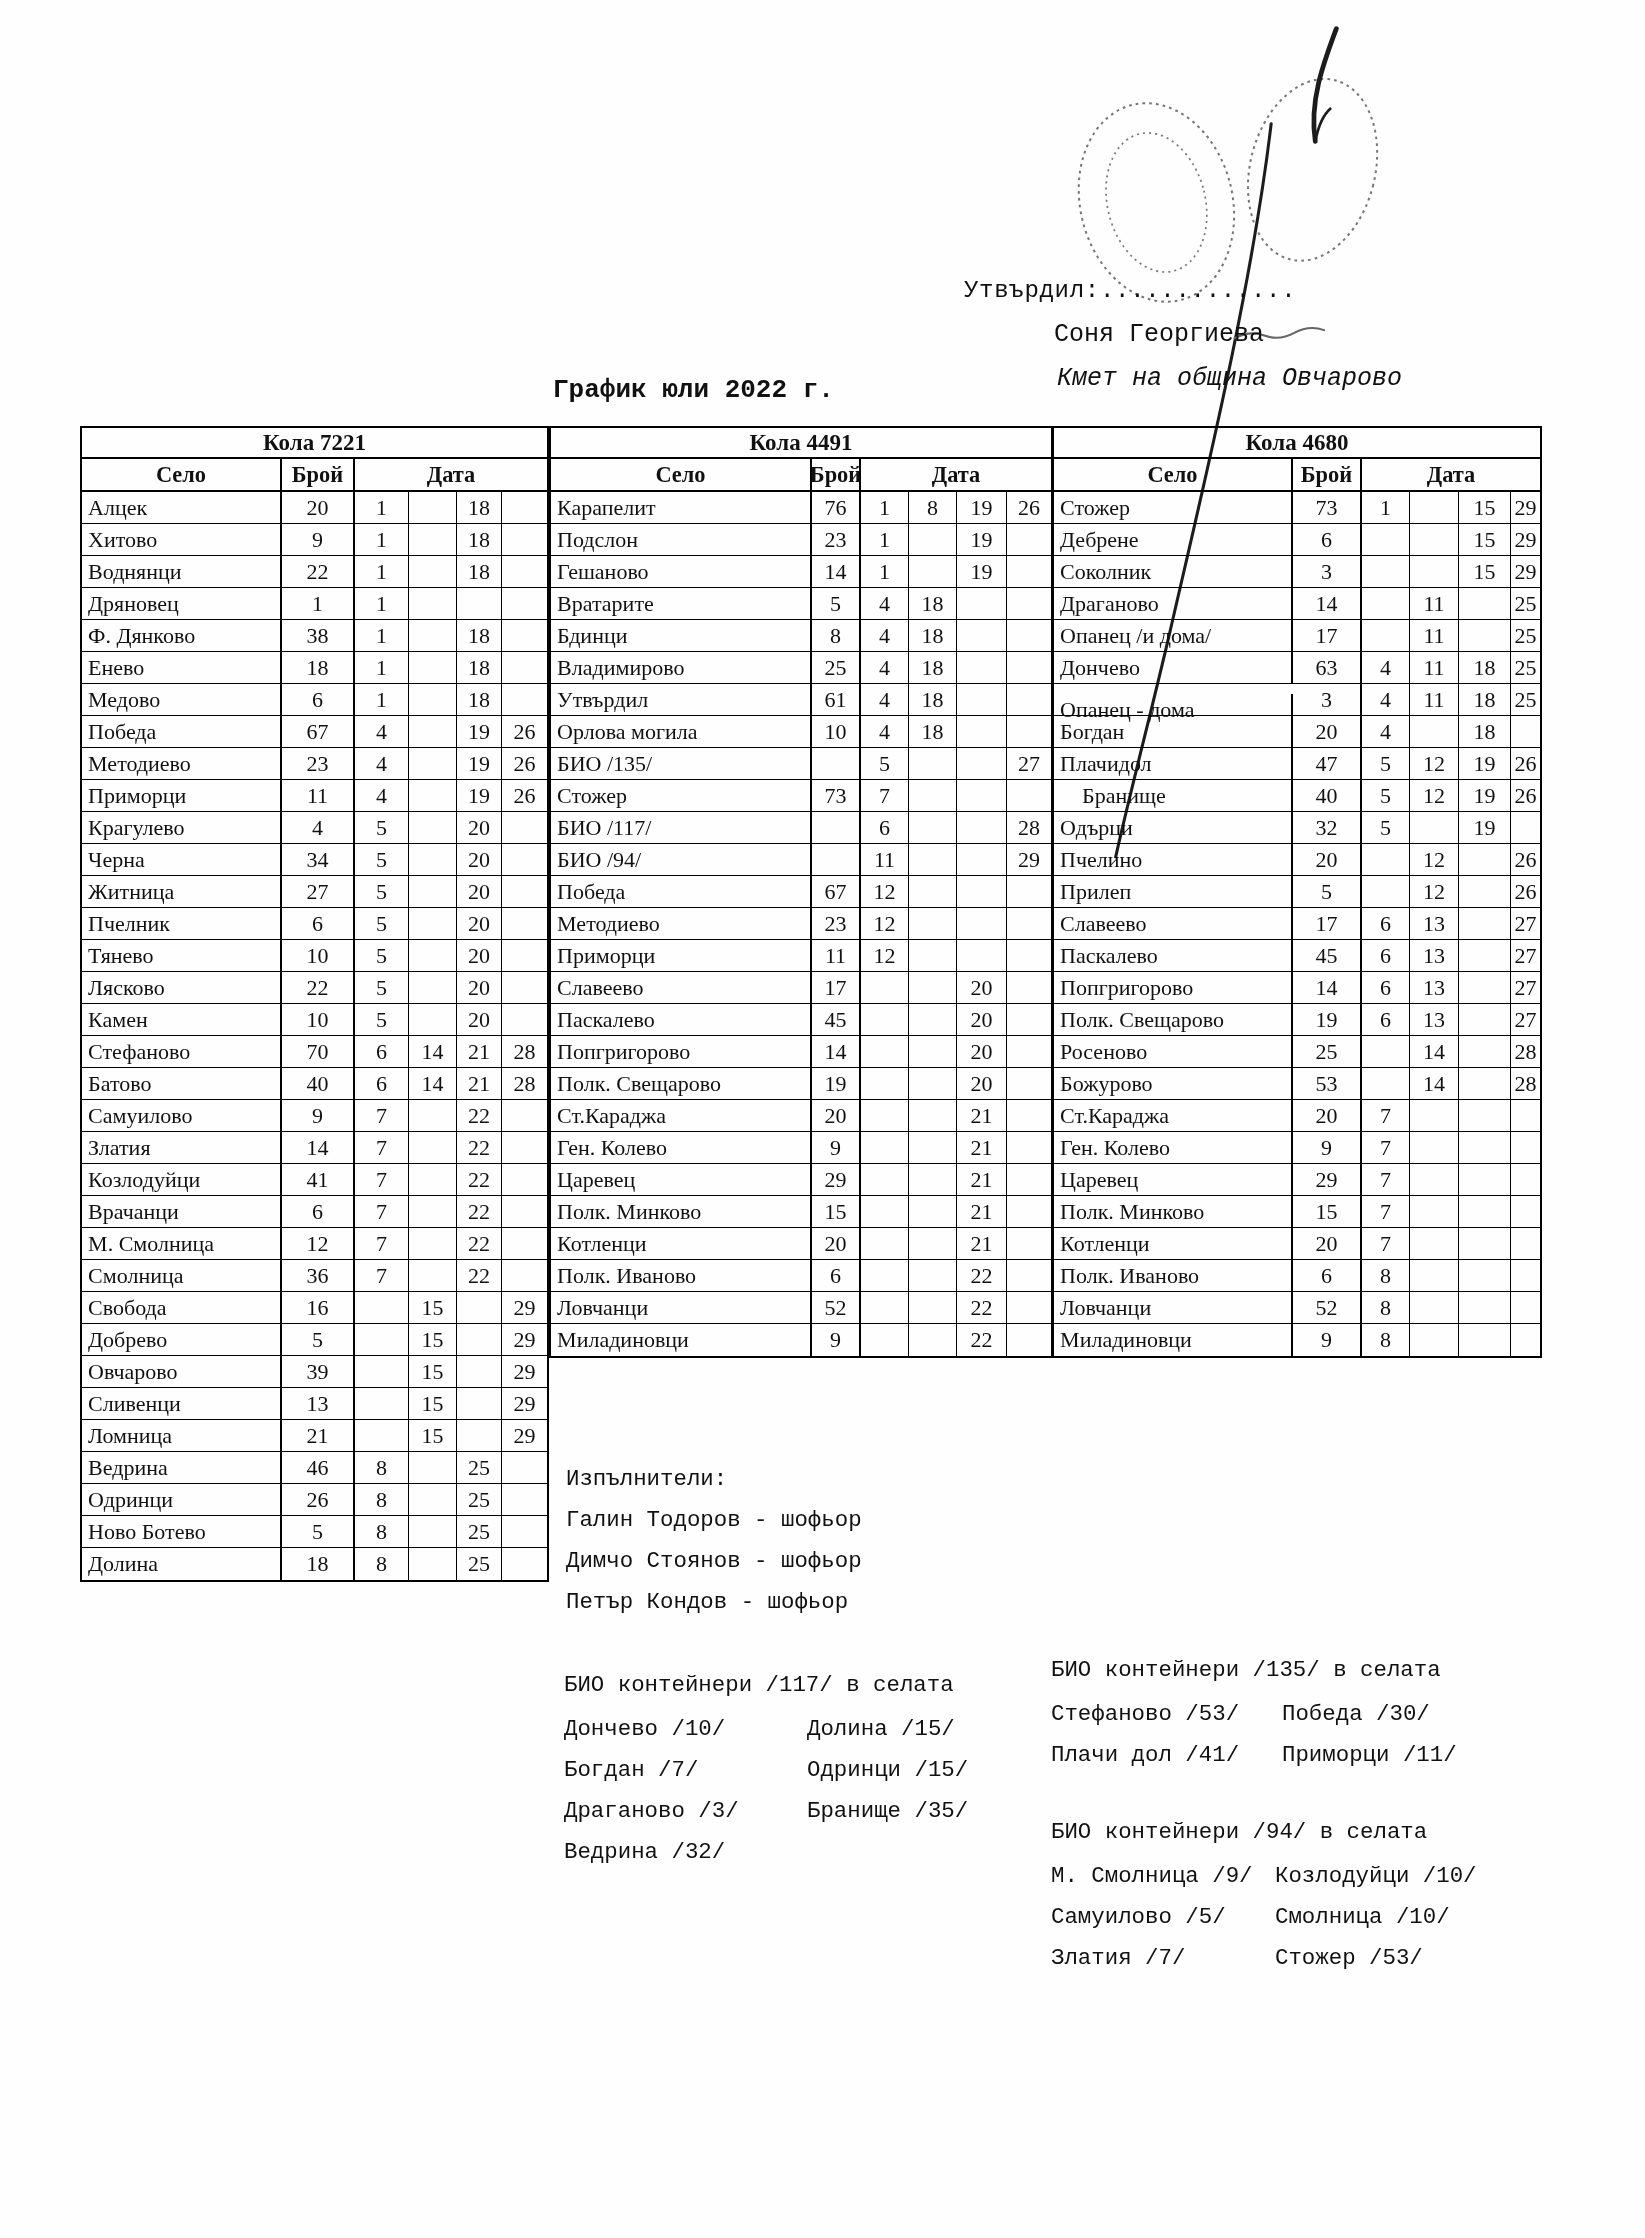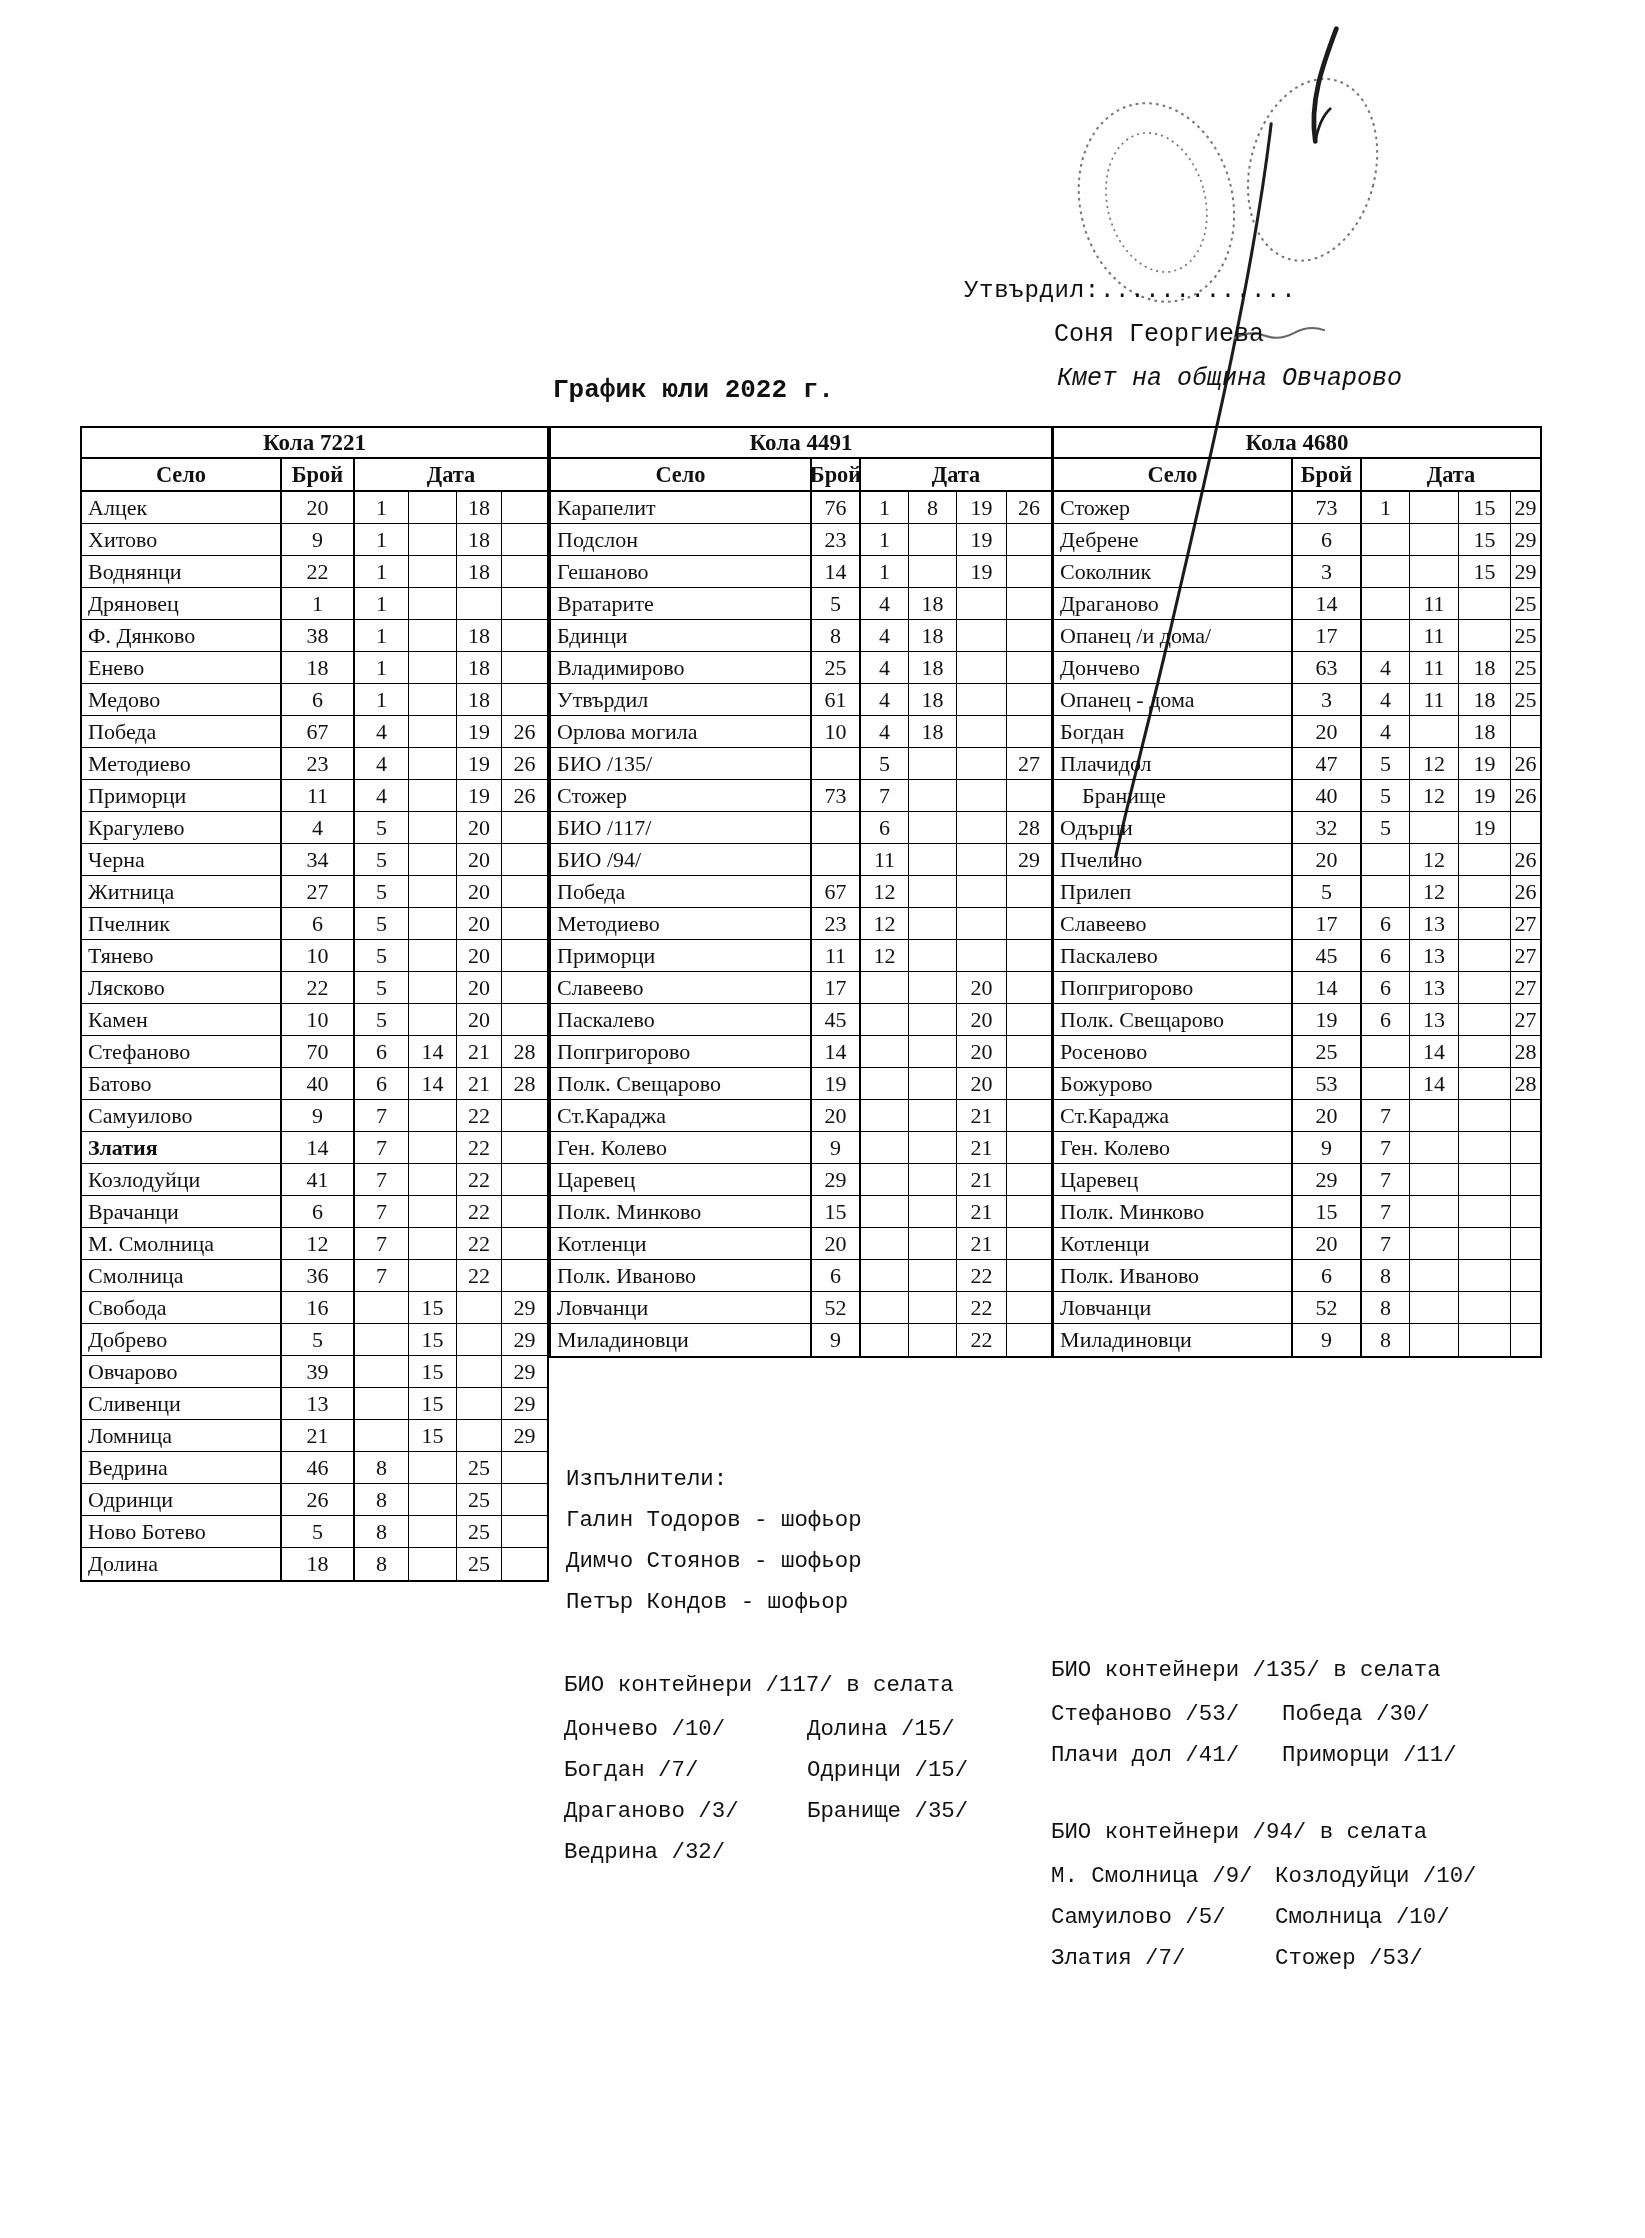--- a/index.html
+++ b/index.html
@@ -232,21 +232,21 @@
         </div>
         <div class="trow">
           <div class="tcell c0" style="width: 200px;">Самуилово</div>
           <div class="tcell c1" style="width: 73px;">9</div>
           <div class="tcell c2" style="width: 54px;">7</div>
           <div class="tcell c3" style="width: 48px;"></div>
           <div class="tcell c4" style="width: 45px;">22</div>
           <div class="tcell c5"></div>
         </div>
         <div class="trow">
-          <div class="tcell c0" style="width: 200px; font-weight: bold;">Златия</div>
+          <div class="tcell c0" style="width: 200px;">Златия</div>
           <div class="tcell c1" style="width: 73px;">14</div>
           <div class="tcell c2" style="width: 54px;">7</div>
           <div class="tcell c3" style="width: 48px;"></div>
           <div class="tcell c4" style="width: 45px;">22</div>
           <div class="tcell c5"></div>
         </div>
         <div class="trow">
           <div class="tcell c0" style="width: 200px;">Козлодуйци</div>
           <div class="tcell c1" style="width: 73px;">41</div>
           <div class="tcell c2" style="width: 54px;">7</div>
@@ -630,21 +630,21 @@
         </div>
         <div class="trow">
           <div class="tcell c0" style="width: 239px;">Дончево</div>
           <div class="tcell c1" style="width: 69px;">63</div>
           <div class="tcell c2" style="width: 48px;">4</div>
           <div class="tcell c3" style="width: 49px;">11</div>
           <div class="tcell c4" style="width: 52px;">18</div>
           <div class="tcell c5">25</div>
         </div>
         <div class="trow">
-          <div class="tcell c0" style="width: 239px;">Опанец - дома</div>
+          <div class="tcell c0" style="width: 239px; margin-top: 10px;">Опанец - дома</div>
           <div class="tcell c1" style="width: 69px;">3</div>
           <div class="tcell c2" style="width: 48px;">4</div>
           <div class="tcell c3" style="width: 49px;">11</div>
           <div class="tcell c4" style="width: 52px;">18</div>
           <div class="tcell c5">25</div>
         </div>
         <div class="trow">
           <div class="tcell c0" style="width: 239px;">Богдан</div>
           <div class="tcell c1" style="width: 69px;">20</div>
           <div class="tcell c2" style="width: 48px;">4</div>

